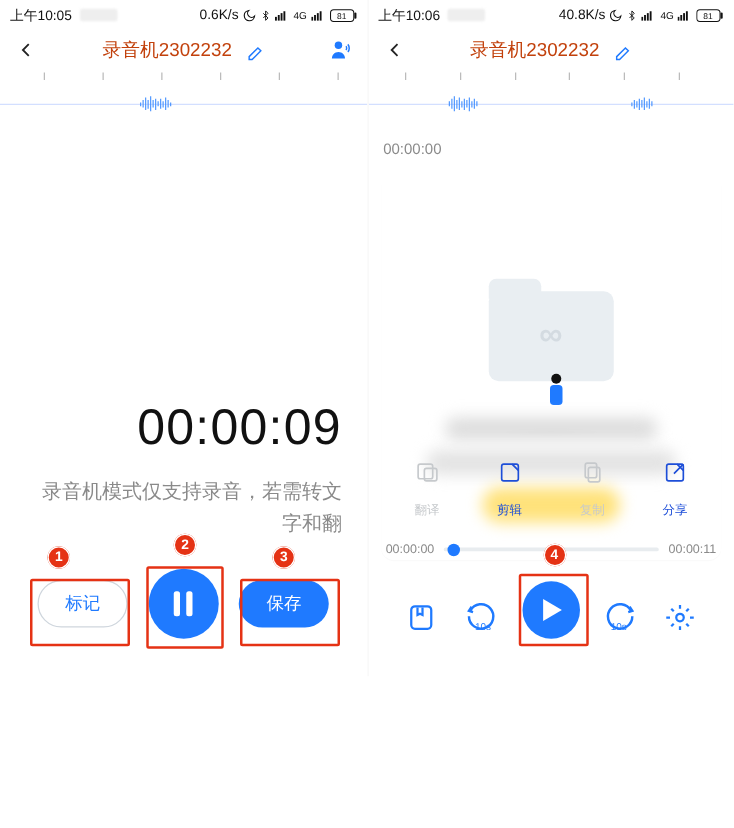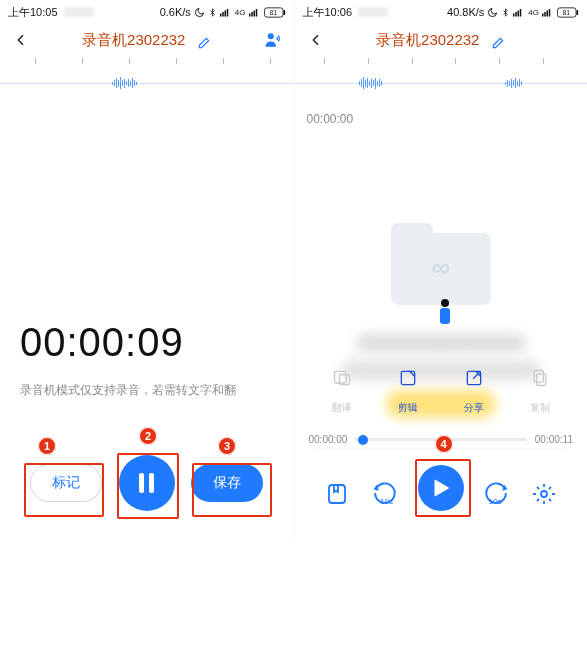--- a/index.html
+++ b/index.html
@@ -23,23 +23,23 @@
 
   
   .wave { position:relative; height:50px; width:100%; }
   .wave .axis { position:absolute; top:50%; left:0; right:0; height:1px; background:#9db8ff; opacity:.45; }
   .wave .ticks { position:absolute; top:0; left:0; right:0; height:8px; }
   .wave .ticks span { position:absolute; top:0; width:1px; height:6px; background:#bbb; }
   .wave .burst { position:absolute; top:50%; transform:translateY(-50%); height:12px; display:flex; align-items:center; gap:1px; }
   .wave .burst i { display:block; width:1px; background:#3a8bff; opacity:.85; }
 
   
-  .rec-center { position:absolute; top:320px; left:0; right:0; text-align:left; padding:0 20px; }
+  .rec-center { position:absolute; top:320px; left:0; right:0; text-align:right; padding:0 20px; }
   .rec-time { font-size:40px; font-weight:400; letter-spacing:1px; color:#111; }
-  .rec-hint { margin-top:16px; font-size:12px; line-height:1.6; color:#8a8a8a; }
+  .rec-hint { margin-top:16px; font-size:16px; line-height:1.6; color:#8a8a8a; }
 
   
   .rec-bottom { position:absolute; left:0; right:0; bottom:30px; display:flex; align-items:center; justify-content:space-around; padding:0 22px; }
   .pill { border-radius:22px; height:38px; display:flex; align-items:center; justify-content:center; font-size:14px; }
   .pill-outline { width:72px; border:1px solid #cfd6dd; color:#1f7aff; background:#fff; }
   .pill-save { width:72px; background:#1f7aff; color:#fff; }
   .rec-main { width:56px; height:56px; border-radius:50%; background:#1f7aff; display:flex; align-items:center; justify-content:center; }
   .rec-main .bars { display:flex; gap:5px; }
   .rec-main .bars i { width:5px; height:20px; background:#fff; border-radius:2px; }
 
@@ -345,37 +345,37 @@
       </div>
       <div class="tool en">
         <span class="ic">
             <svg width="20" height="20" viewBox="0 0 24 24" fill="none" stroke="currentColor" stroke-width="1.6">
               <rect x="4" y="4" width="16" height="16" rx="2"></rect>
               <path d="M14 4l6 6"></path>
             </svg>
           </span>
         <span class="lbl">剪辑</span>
       </div>
+      <div class="tool dis">
+        <span class="ic">
+            <svg width="20" height="20" viewBox="0 0 24 24" fill="none" stroke="currentColor" stroke-width="1.6">
+              <rect x="5" y="3" width="11" height="14" rx="2"></rect>
+              <rect x="8" y="7" width="11" height="14" rx="2"></rect>
+            </svg>
+          </span>
+        <span class="lbl">复制</span>
+      </div>
       <div class="tool en">
         <span class="ic">
             <svg width="20" height="20" viewBox="0 0 24 24" fill="none" stroke="currentColor" stroke-width="1.6">
               <rect x="4" y="4" width="16" height="16" rx="2"></rect>
               <path d="M14 4l6 6M20 4l-9 9"></path>
             </svg>
           </span>
         <span class="lbl">分享</span>
-      </div>
-      <div class="tool dis">
-        <span class="ic">
-            <svg width="20" height="20" viewBox="0 0 24 24" fill="none" stroke="currentColor" stroke-width="1.6">
-              <rect x="5" y="3" width="11" height="14" rx="2"></rect>
-              <rect x="8" y="7" width="11" height="14" rx="2"></rect>
-            </svg>
-          </span>
-        <span class="lbl">复制</span>
       </div>
     </div>
 
     <div class="prog">
       <span>00:00:00</span>
       <div class="track">
           <div class="thumb"></div>
         </div>
       <span>00:00:11</span>
     </div>

